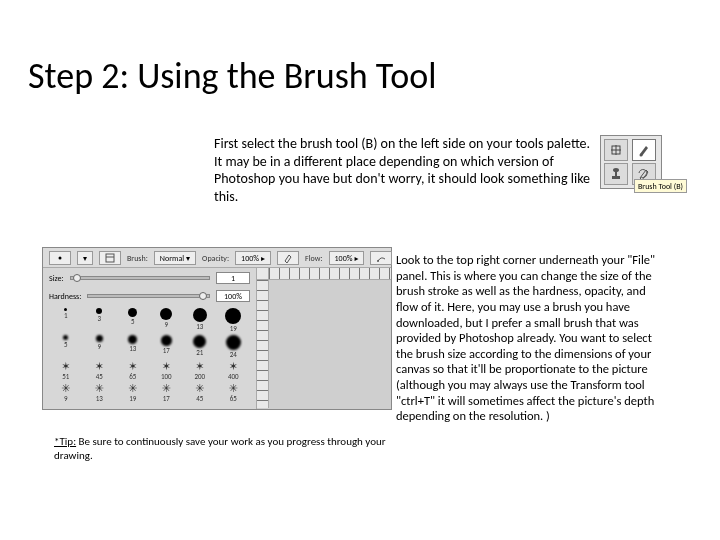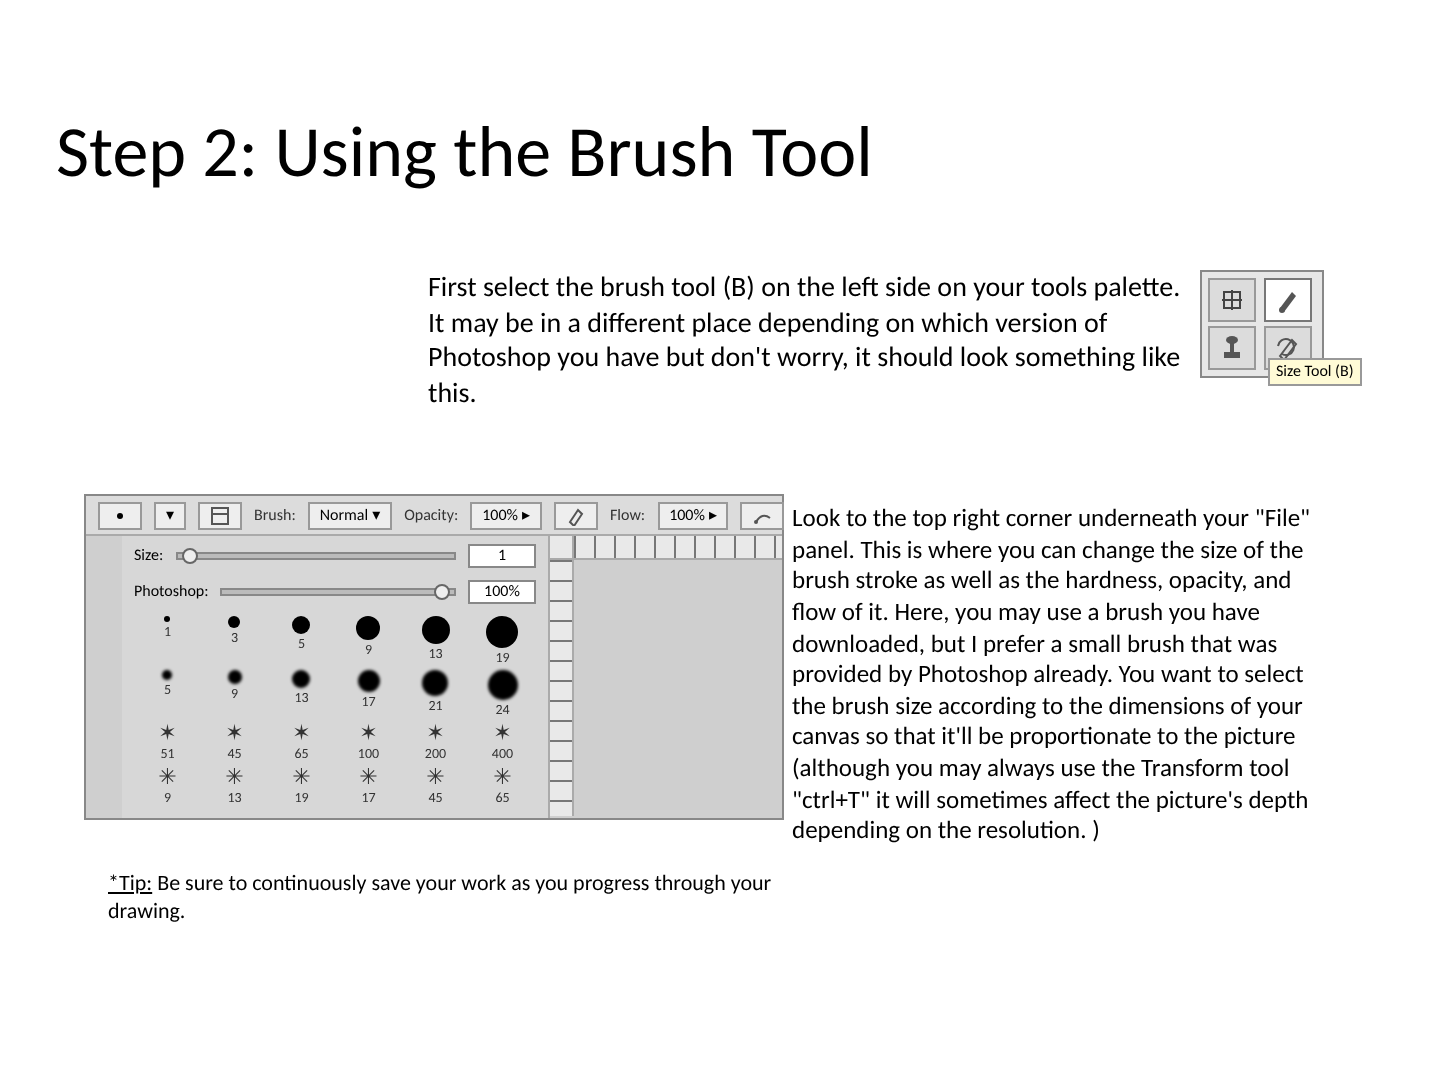--- a/index.html
+++ b/index.html
@@ -86,21 +86,21 @@
   .options-bar .chip {
     height: 14px;
     padding: 0 5px;
     background: #eee;
     border: 1px solid #999;
     display: flex;
     align-items: center;
     gap: 2px;
   }
   .options-bar .label { color: #333; }
-  .panel-body { display: flex; background: #cfcfcf; padding-left: 18px; }
+  .panel-body { display: flex; background: #cfcfcf; }
   .presets {
     width: 214px;
     background: #d7d7d7;
     border-right: 1px solid #aaa;
     padding: 4px 6px 6px 6px;
   }
   .presets .row { display:flex; align-items:center; gap:6px; font-size:8px; margin-bottom:6px; }
   .presets .slider { flex:1; height:4px; background:#bbb; border:1px solid #888; position:relative; }
   .presets .slider .knob { position:absolute; top:-3px; width:8px; height:8px; background:#eee; border:1px solid #666; border-radius:50%; }
   .presets .val { width:34px; height:12px; background:#fff; border:1px solid #888; text-align:center; }
@@ -169,21 +169,21 @@
           <ellipse cx="7" cy="3" rx="3" ry="2" fill="#555"></ellipse>
         </svg>
     </div>
     <div class="cell">
       <svg width="14" height="14">
           <path d="M3 11 L9 3 L11 5 L5 13 Z" fill="none" stroke="#555"></path>
           <path d="M2 6 A4 4 0 1 1 4 10" fill="none" stroke="#555"></path>
         </svg>
     </div>
   </div>
-  <div class="tip">Size Tool (B)</div>
+  <div class="tip">Brush Tool (B)</div>
 </div>
 
 <div class="options-figure">
   <div class="options-bar">
     <span class="chip">
         <svg width="10" height="10">
           <circle cx="5" cy="5" r="1.5" fill="#000"></circle>
         </svg>
       </span>
     <span class="chip">▾</span>
@@ -214,21 +214,21 @@
   <div class="panel-body">
     <div class="presets">
       <div class="row">
         <span>Size:</span>
         <div class="slider">
             <div class="knob" style="left:2px"></div>
           </div>
         <span class="val">1</span>
       </div>
       <div class="row">
-        <span>Photoshop:</span>
+        <span>Hardness:</span>
         <div class="slider">
             <div class="knob" style="left:calc(100% - 10px)"></div>
           </div>
         <span class="val">100%</span>
       </div>
       <div class="swatch-grid">
 
         <div class="swcell">
             <div class="dot" style="width:3px;height:3px;background:#000"></div>
             <span>1</span>

